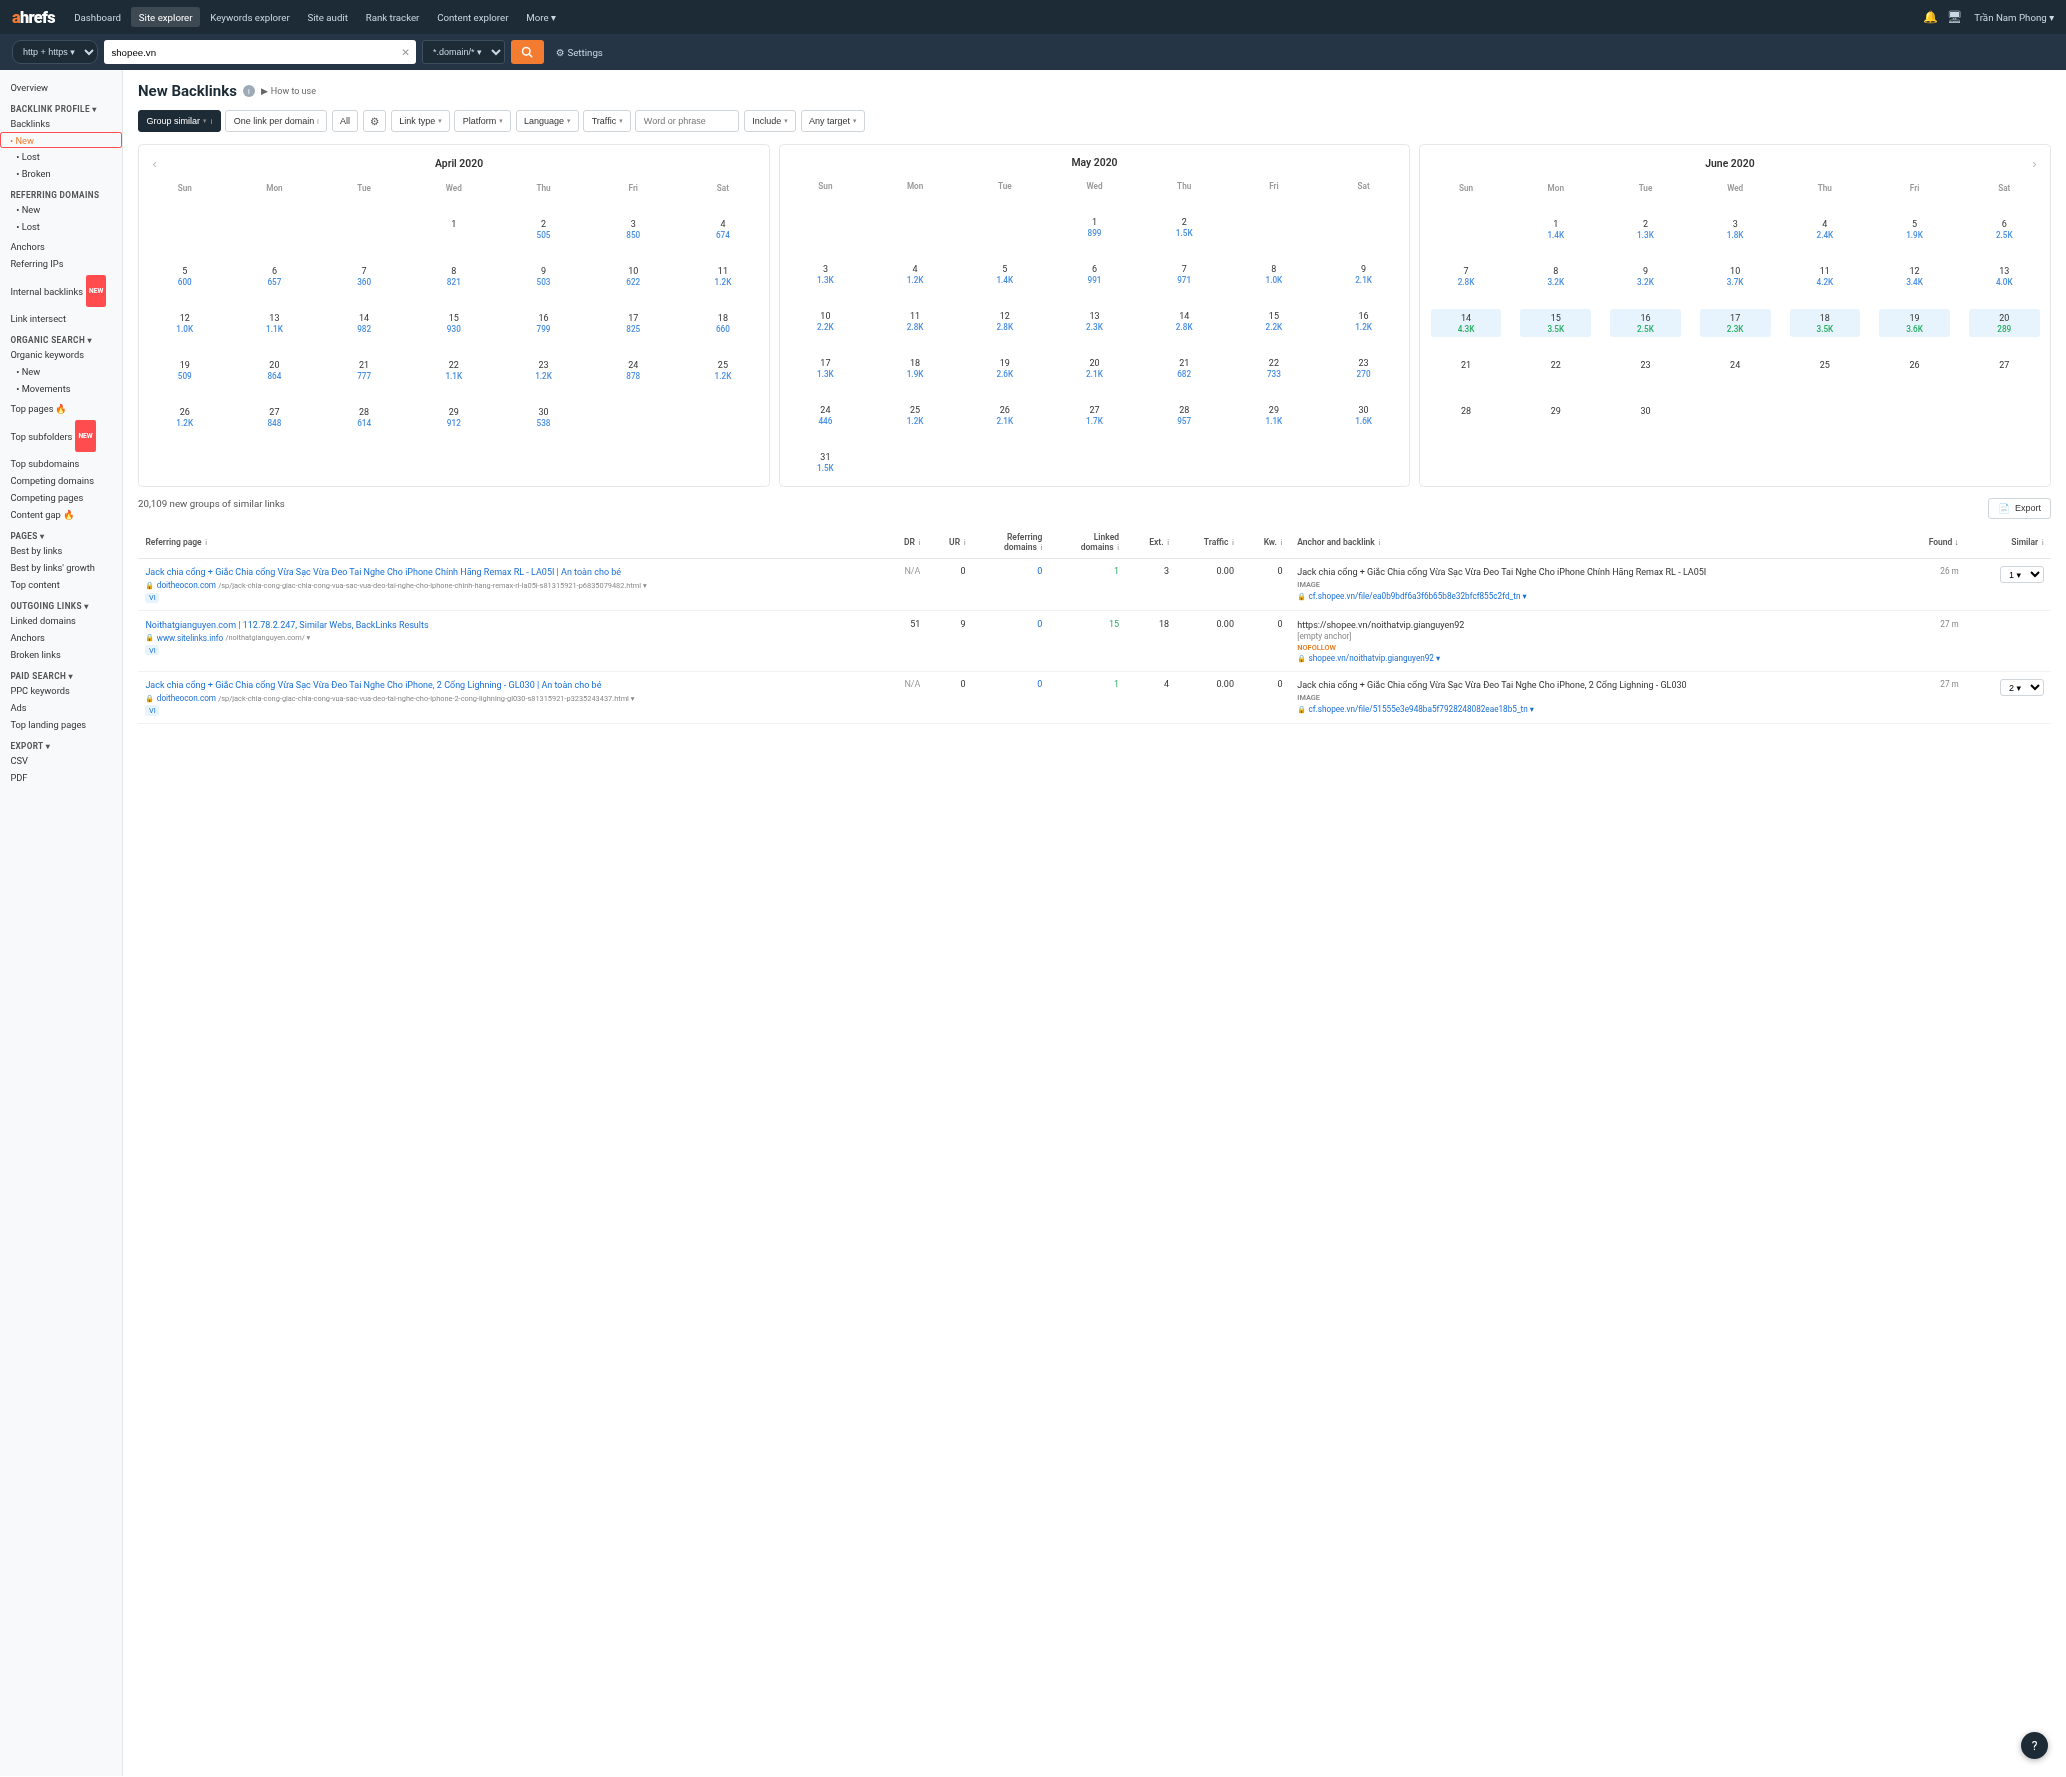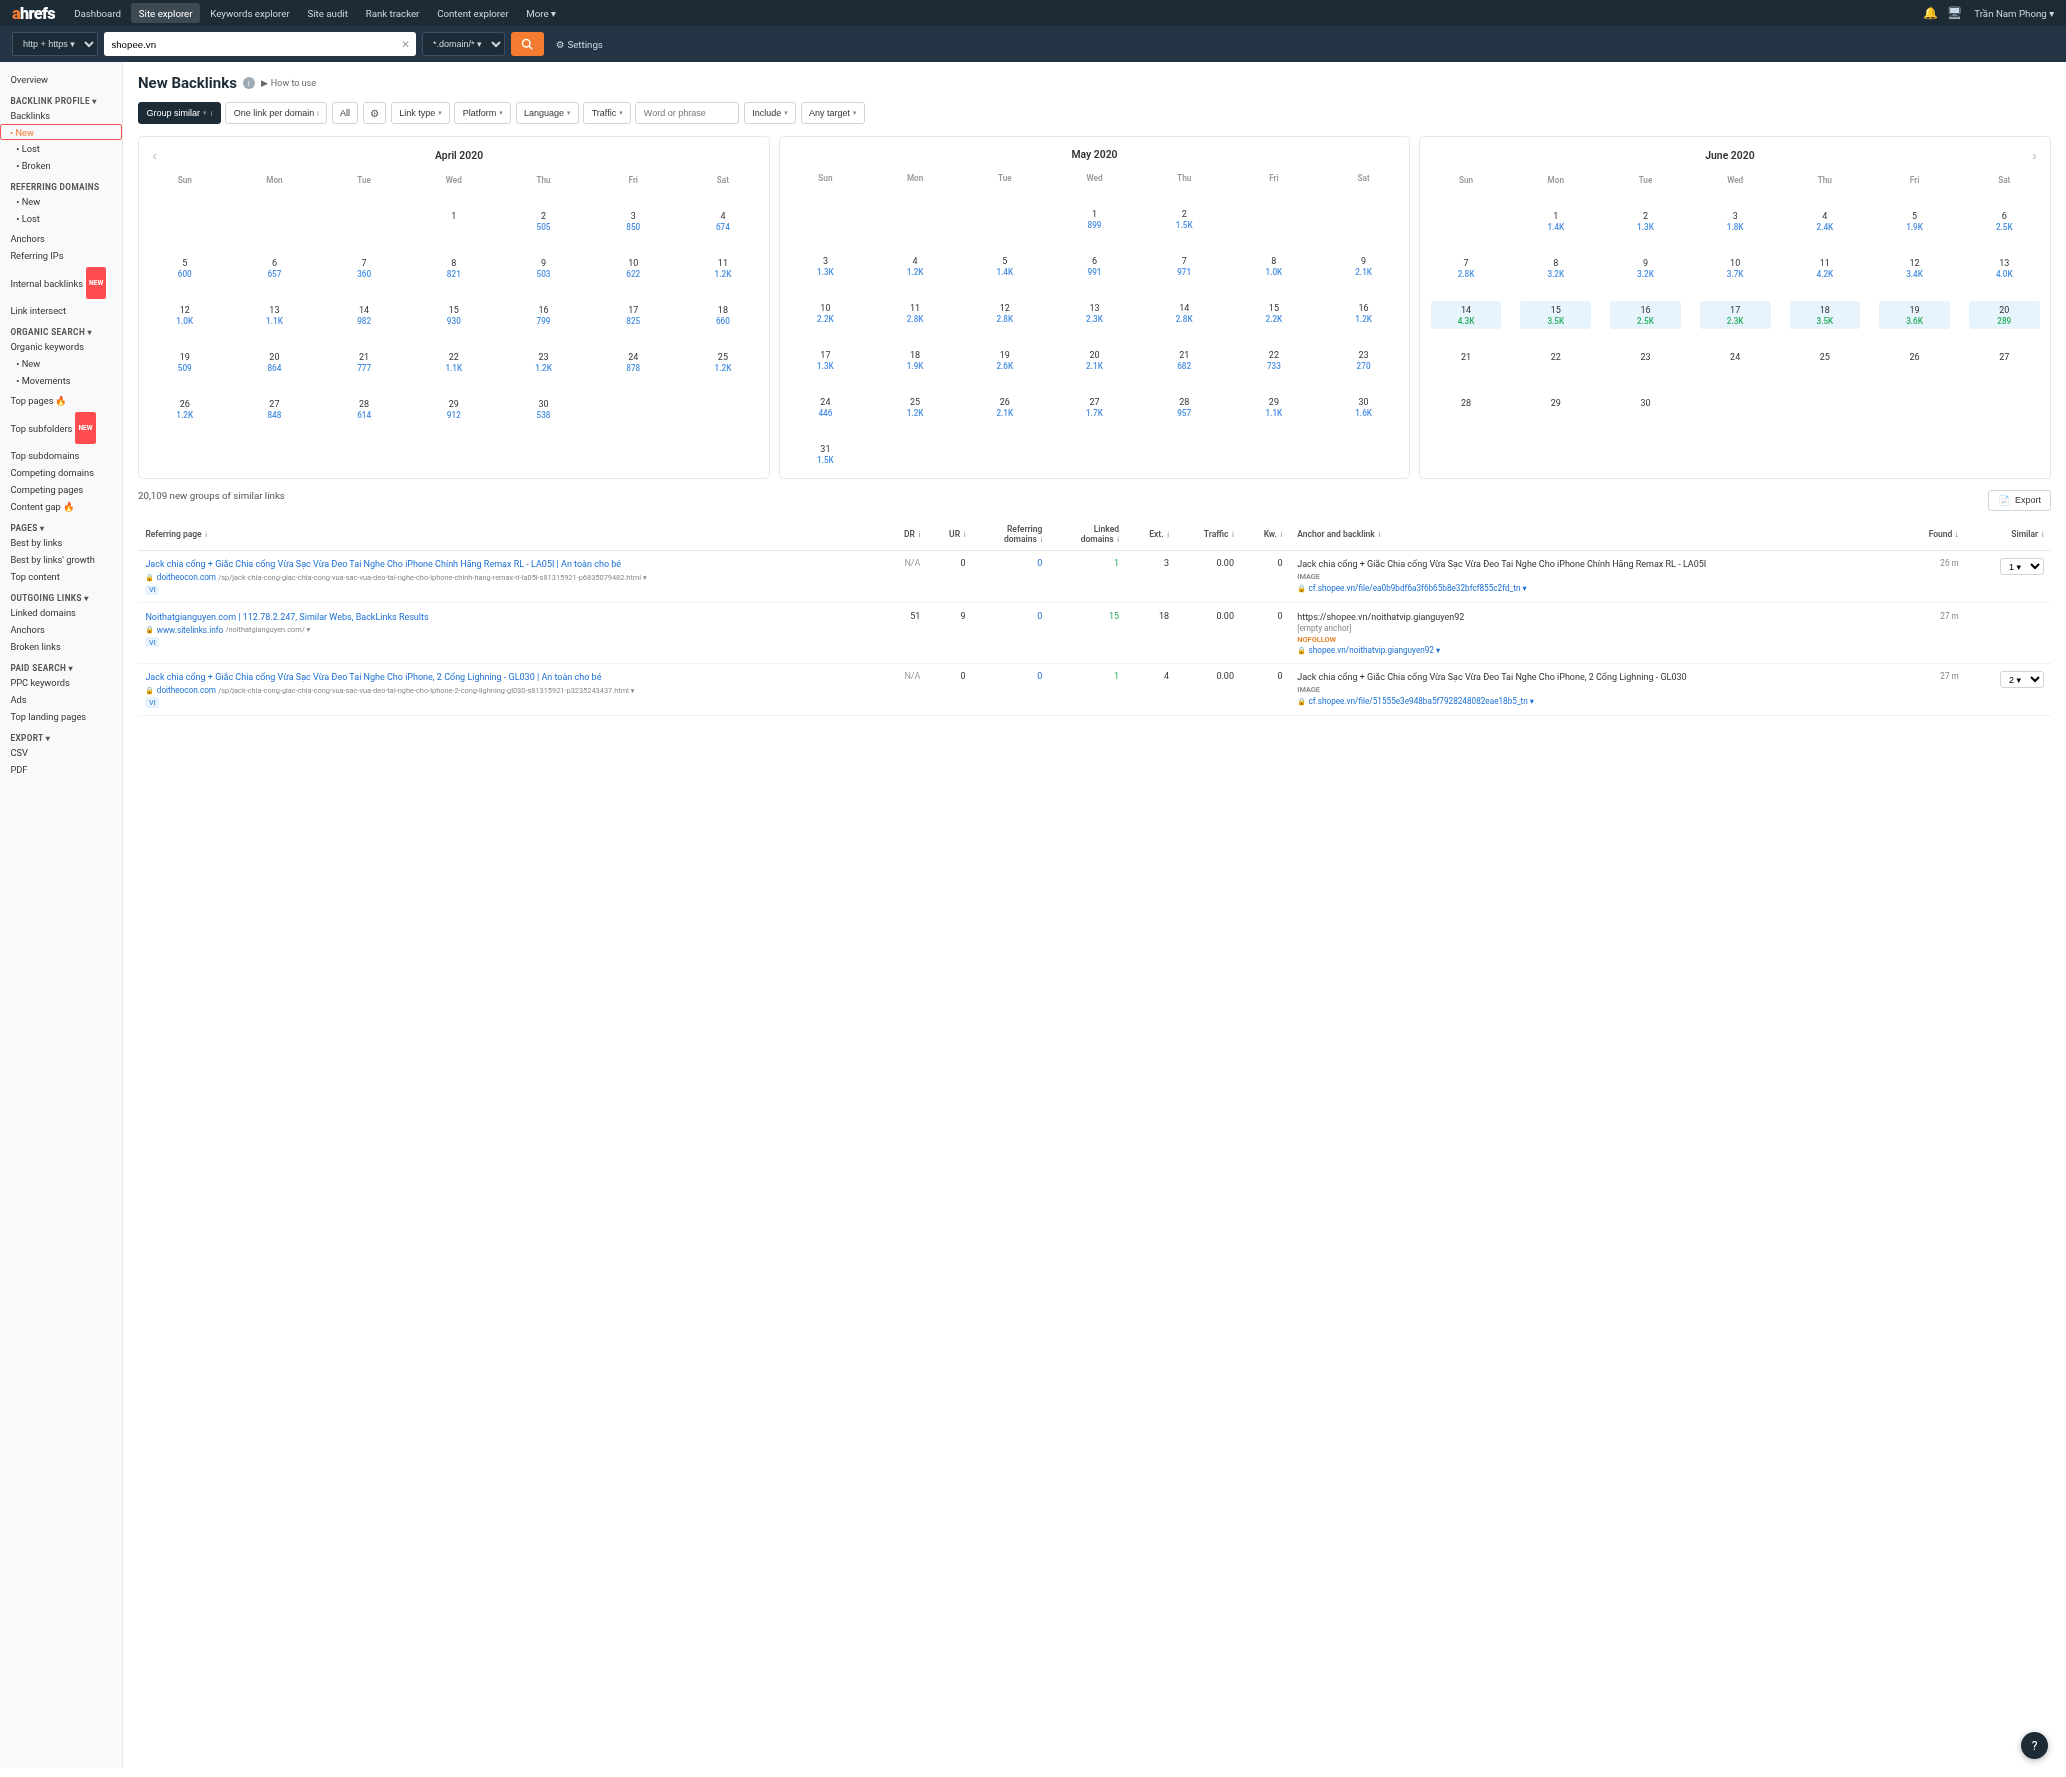--- a/index.html
+++ b/index.html
@@ -1,32 +1,32 @@
 <!DOCTYPE html>
 <html style="font-size:12px"><head>
   <meta charset="utf-8">
   <style>
     * { box-sizing: border-box; margin: 0; padding: 0; }
     body { font-family: -apple-system, BlinkMacSystemFont, 'Segoe UI', Roboto, sans-serif; font-size: 9.7px; color: #333; background: #fff; }
 
     
-    .top-nav { background: #1d2b36; display: flex; align-items: center; padding: 0 12px; height: 26px; gap: 3px; }
+    .top-nav { background: #1d2b36; display: flex; align-items: center; padding: 0 12px; height: 34px; gap: 3px; }
     .nav-logo { color: #f47c30; font-weight: 900; font-size: 16.3px; margin-right: 9px; letter-spacing: -0.7px; }
     .nav-logo span { color: #fff; }
     .nav-link { color: #c8d8e4; font-size: 9.7px; padding: 4.5px 7.4px; border-radius: 3px; cursor: pointer; white-space: nowrap; }
     .nav-link:hover, .nav-link.active { color: #fff; }
     .nav-link.active { background: rgba(255,255,255,0.15); }
     .nav-spacer { flex: 1; }
     .nav-user { color: #c8d8e4; font-size: 9.7px; cursor: pointer; display: flex; align-items: center; gap: 3px; }
     .nav-icons { display: flex; align-items: center; gap: 9px; margin-right: 9px; }
     .nav-icon { color: #c8d8e4; font-size: 12px; cursor: pointer; }
 
     
     .search-bar { background: #253545; padding: 6px 12px; display: flex; align-items: center; gap: 6px; height: 36px; }
-    .protocol-select { background: #1d2b36; color: #c8d8e4; border: 0.7px solid #3d5060; border-radius: 1px; padding: 3px 6px; font-size: 9px; cursor: pointer; height: 24px; }
+    .protocol-select { background: #1d2b36; color: #c8d8e4; border: 0.7px solid #3d5060; border-radius: 9px; padding: 3px 6px; font-size: 9px; cursor: pointer; height: 24px; }
     .search-input-wrap { position: relative; flex: 1; max-width: 312px; }
     .search-input { width: 100%; background: #fff; border: none; border-radius: 3px; padding: 4.5px 21px 4.5px 7.4px; font-size: 9.7px; height: 24px; }
     .search-clear { position: absolute; right: 6px; top: 50%; transform: translateY(-50%); color: #999; cursor: pointer; font-size: 10.4px; }
     .domain-select { background: #1d2b36; color: #c8d8e4; border: 0.7px solid #3d5060; border-radius: 3px; padding: 3px 6px; font-size: 9px; cursor: pointer; height: 24px; }
     .search-btn { background: #f47c30; border: none; border-radius: 3px; padding: 4.5px 10.4px; cursor: pointer; display: flex; align-items: center; height: 24px; }
     .search-btn svg { fill: #fff; }
     .settings-link { color: #c8d8e4; font-size: 9.7px; margin-left: 6px; cursor: pointer; display: flex; align-items: center; gap: 3px; }
 
     
     .layout { display: flex; height: calc(100vh - 71px); overflow: hidden; }

